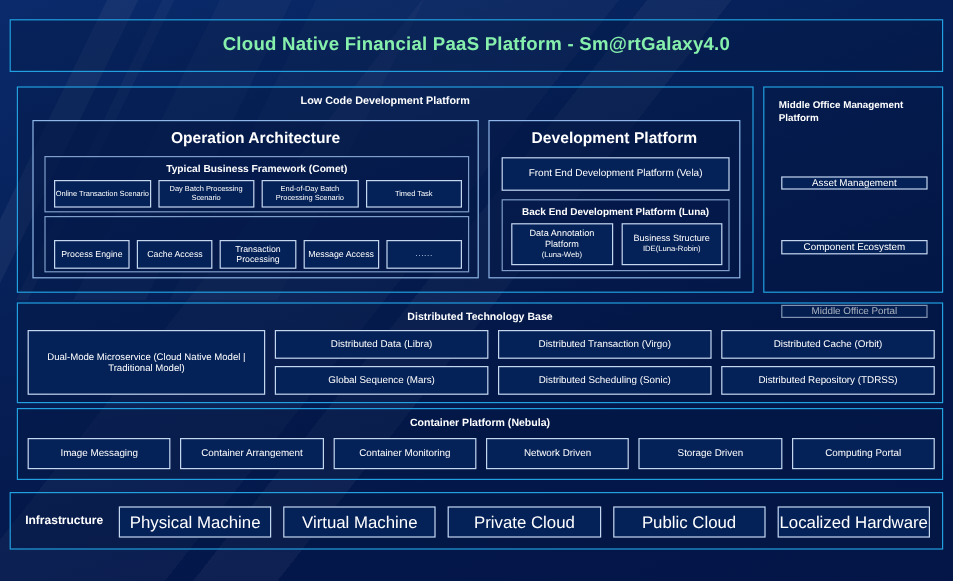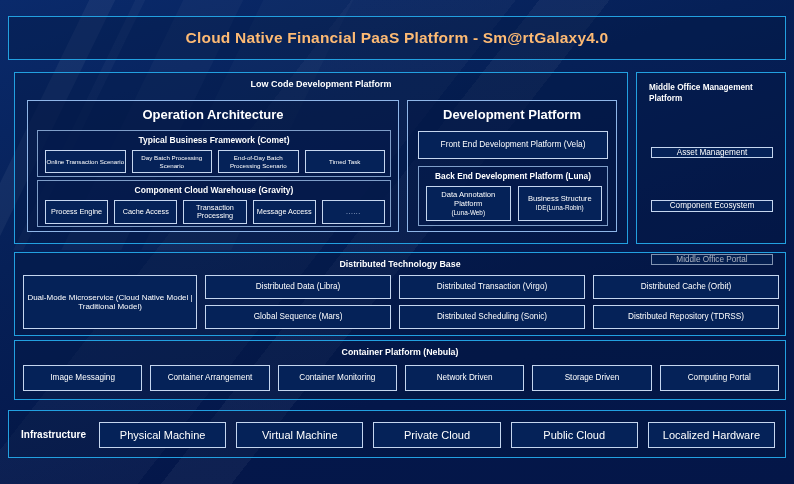--- a/index.html
+++ b/index.html
@@ -82,21 +82,21 @@
     left: 8px; top: 16px;
     width: 778px; height: 44px;
   }
   #title-text {
     position: absolute;
     inset: 0;
     display: flex; align-items: center; justify-content: center;
     font-size: 15.5px;
     font-weight: bold;
     letter-spacing: 0.2px;
-    color: #fdba74;
+    color: #86efac;
   }
 
   
   #lowcode-frame {
     left: 14px; top: 72px;
     width: 614px; height: 172px;
   }
   #lowcode-title {
     position: absolute;
     left: 0; top: 6px; width: 100%;
@@ -200,21 +200,21 @@
   }
   #dtb-title {
     position: absolute; left: 0; top: 6px; width: 100%;
     text-align: center; font-size: 8.8px; font-weight: bold;
   }
   #dtb-body {
     position: absolute; left: 8px; top: 22px;
     width: 756px; height: 54px;
     display: flex; gap: 8px;
   }
-  #dtb-wide { width: 174px; font-size: 8px; flex-direction: column; }
+  #dtb-wide { width: 198px; font-size: 8px; flex-direction: column; }
   .dtb-col {
     flex: 1;
     display: flex; flex-direction: column; gap: 6px;
   }
   .dtb-col .chip { flex: 1; font-size: 8.2px; }
 
   
   #cp-frame {
     left: 14px; top: 340px;
     width: 772px; height: 60px;
@@ -238,21 +238,21 @@
   #infra-label {
     position: absolute; left: 12px; top: 0; height: 100%;
     display: flex; align-items: center;
     font-size: 10px; font-weight: bold;
   }
   #infra-row {
     position: absolute; left: 90px; top: 11px;
     width: 676px; height: 26px;
     display: flex; gap: 10px;
   }
-  #infra-row .chip { flex: 1; font-size: 11px; }
+  #infra-row .chip { flex: 1; font-size: 14px; }
 </style>
 </head>
 <body>
 
 <div id="canvas">
   <div class="streaks">
     <i></i>
       <i></i>
       <i></i>
       <i></i>
@@ -273,21 +273,20 @@
       <div id="tbf-title">Typical Business Framework (Comet)</div>
       <div id="tbf-row">
         <div class="chip">Online Transaction Scenario</div>
         <div class="chip">Day Batch Processing Scenario</div>
         <div class="chip">End-of-Day Batch Processing Scenario</div>
         <div class="chip">Timed Task</div>
       </div>
     </div>
 
     <div class="subpanel" id="ccw">
-      <div id="ccw-title">Component Cloud Warehouse (Gravity)</div>
       <div id="ccw-row">
         <div class="chip">Process Engine</div>
         <div class="chip">Cache Access</div>
         <div class="chip">Transaction Processing</div>
         <div class="chip">Message Access</div>
         <div class="chip dots">......</div>
       </div>
     </div>
   </div>
 

